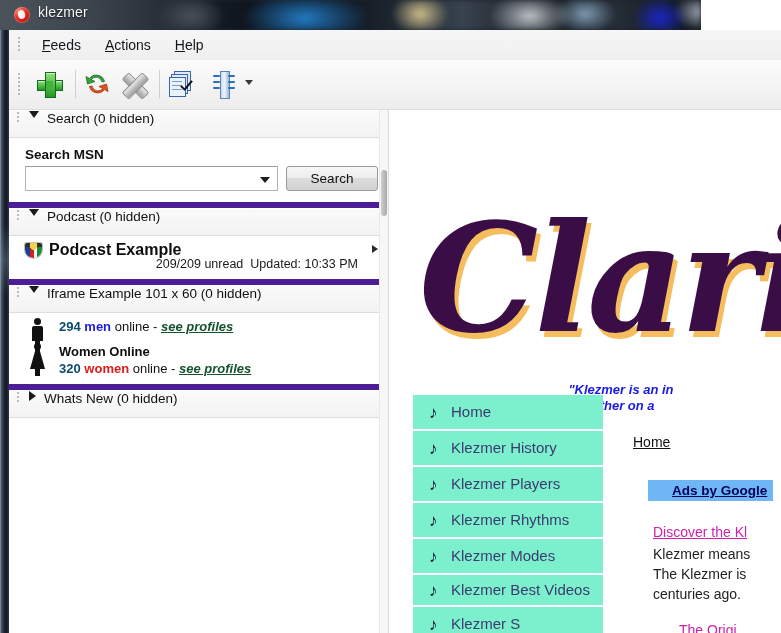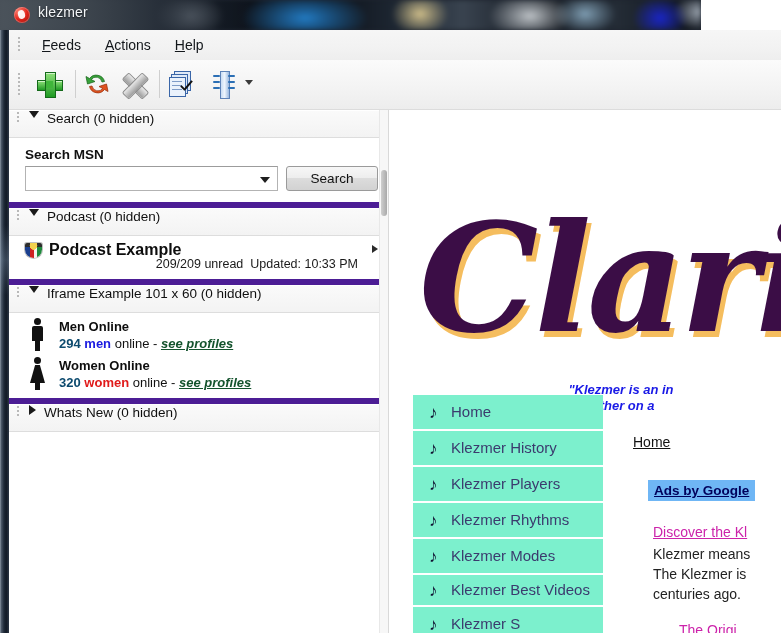--- a/index.html
+++ b/index.html
@@ -222,21 +222,21 @@
   .quote{
     position:absolute;left:62px;top:272px;width:340px;
     font-size:13px;font-weight:bold;font-style:italic;color:#1a1ae6;
     line-height:16px;text-align:center;white-space:nowrap;
   }
   .homelink{
     position:absolute;left:244px;top:324px;font-size:14px;color:#111;text-decoration:underline;
   }
   .adsbyg{
     position:absolute;left:259px;top:370px;background:#6fb6f5;
-    padding:1px 6px 2px 6px;
+    padding:1px 6px 2px 24px;
   }
   .adsbyg span{font-size:13.5px;font-weight:bold;color:#00005b;text-decoration:underline;}
   .artlink{
     position:absolute;left:264px;top:414px;font-size:14px;color:#cc22aa;text-decoration:underline;white-space:nowrap;
   }
   .artbody{
     position:absolute;left:264px;top:434px;width:150px;font-size:14px;color:#222;line-height:20px;
     white-space:nowrap;
   }
   .artlink2{
@@ -386,21 +386,20 @@
     </div>
     <div class="section-body" style="padding:3px 0 4px 0">
       <div class="ad-row">
         <span class="ad-ico">
           <span class="person">
               <span class="head"></span>
               <span class="body-m"></span>
               <span class="legs-m"></span>
             </span>
         </span>
-        <div class="ad-title">Men Online</div>
         <div class="ad-line"><b>294</b> <span class="men">men</span> <span>online -</span> <a href="#">see profiles</a></div>
       </div>
       <div class="ad-row">
         <span class="ad-ico">
           <span class="person">
               <span class="head"></span>
               <span class="body-w"></span>
               <span class="legs-w"></span>
             </span>
         </span>

